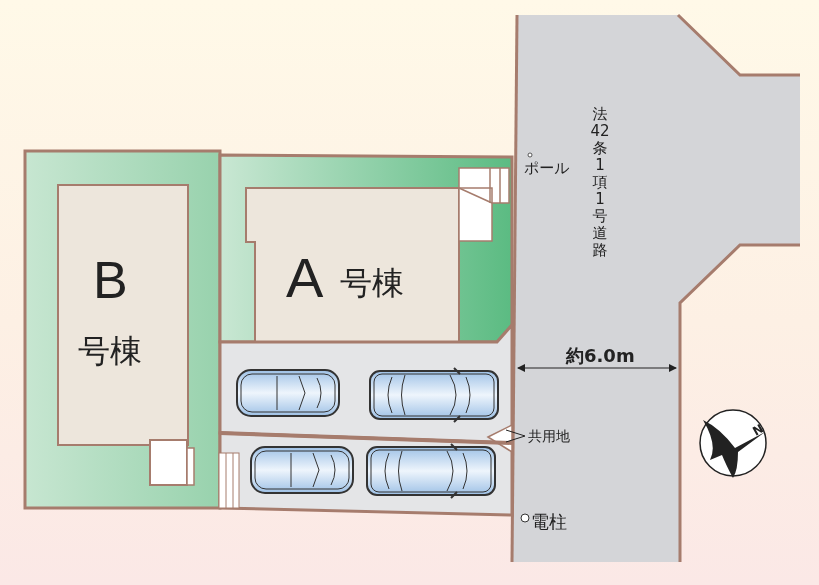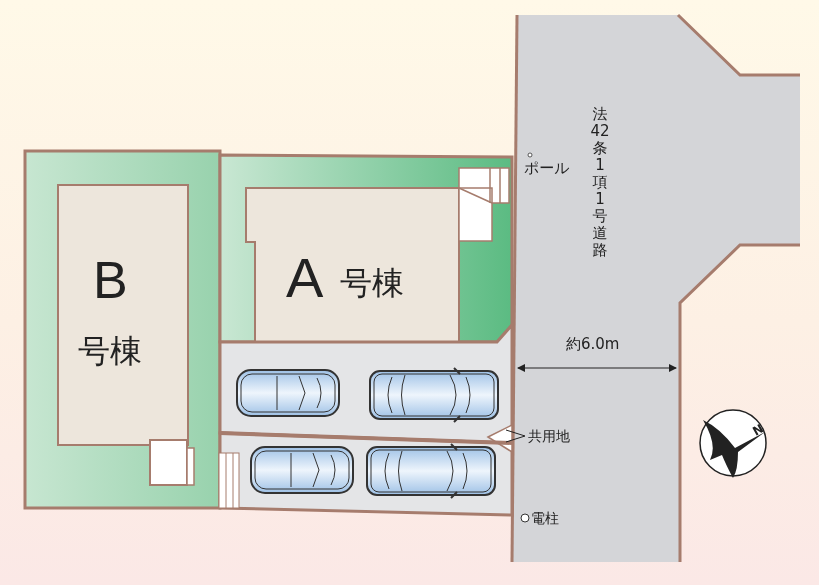--- a/index.html
+++ b/index.html
@@ -103,16 +103,16 @@
   <span>条</span>
   <span>1</span>
   <span>項</span>
   <span>1</span>
   <span>号</span>
   <span>道</span>
   <span>路</span>
 </div>
 
 <div class="lbl" style="left:524px;top:135px;font-size:15px;margin-top:24px;">ポール</div>
-<div class="lbl" style="left:566px;top:335px;font-size:15px;">約6.0m</div>
+<div class="lbl" style="left:566px;top:344px;font-size:18px;font-weight:bold;">約6.0m</div>
 <div class="lbl" style="left:528px;top:428px;font-size:14px;text-align:center;">共用地</div>
-<div class="lbl" style="left:531px;top:510px;font-size:14px;">電柱</div>
+<div class="lbl" style="left:531px;top:510px;font-size:18px;">電柱</div>
 <div class="lbl" style="left:753px;top:423px;font-size:12px;font-weight:bold;transform:rotate(-30deg);">N</div>
 
 </body></html>

